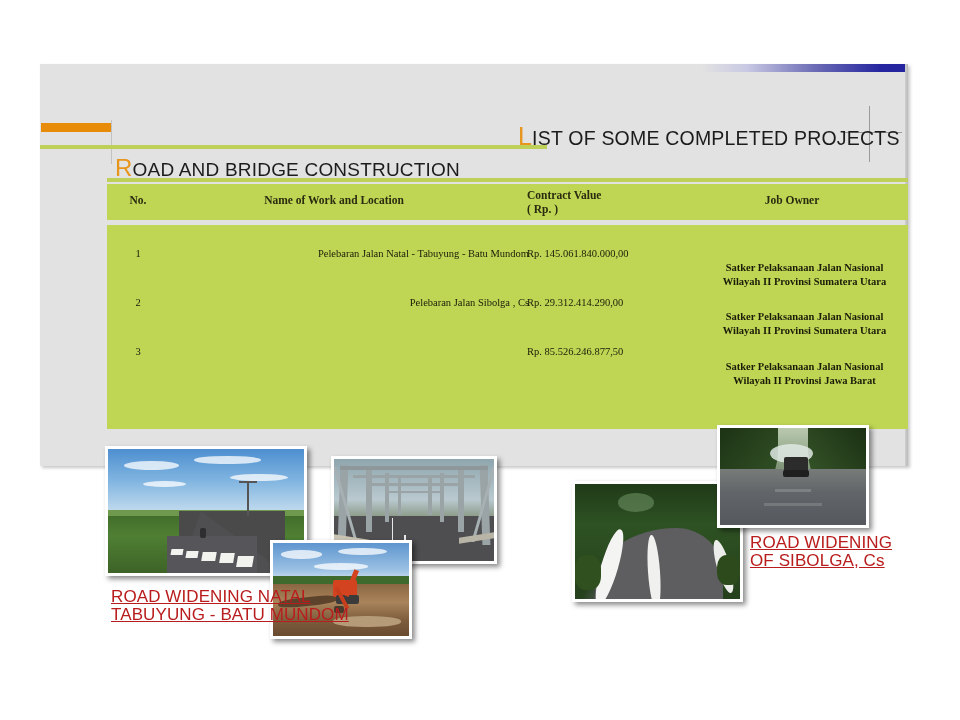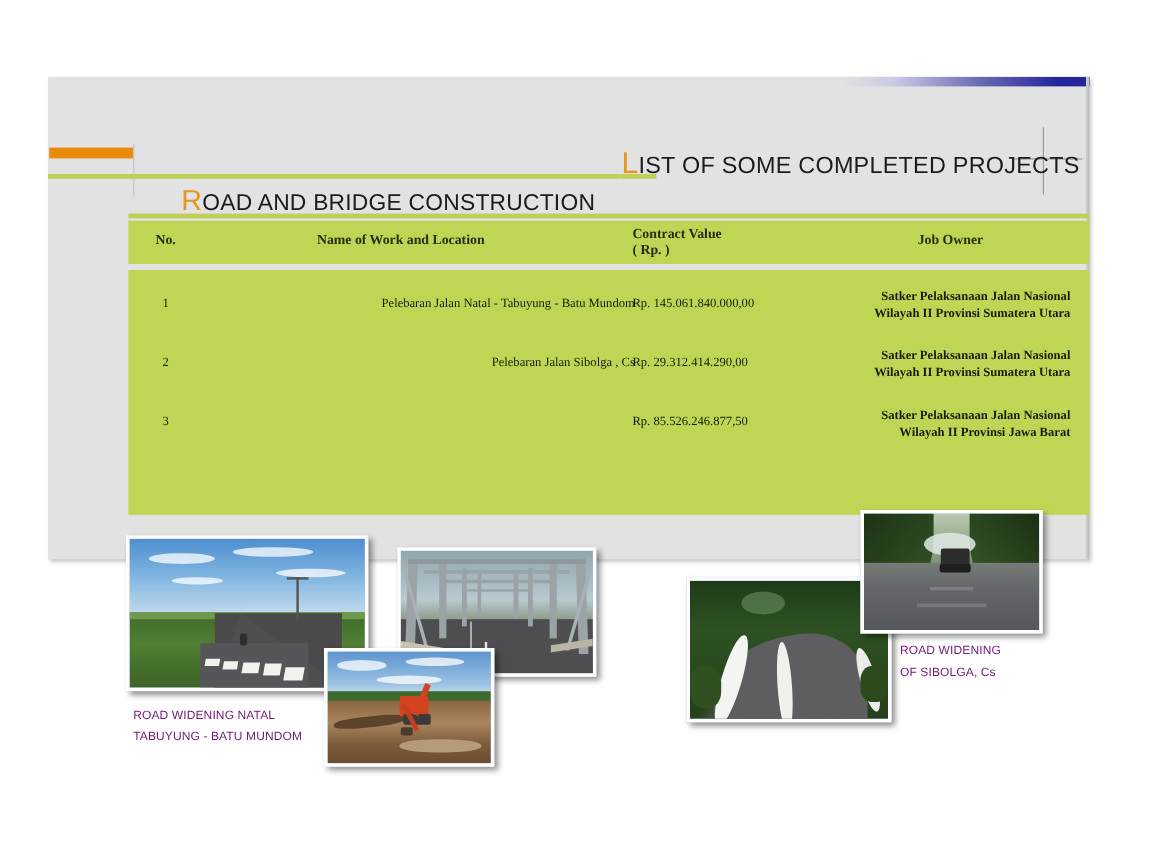--- a/index.html
+++ b/index.html
@@ -59,21 +59,21 @@
     font-size:19.5px;letter-spacing:.2px;color:#1c1c1c;
     white-space:nowrap;
   }
   .title-main .cap{color:#e7951c;font-size:25px;}
   .title-year{
     position:absolute;left:478px;top:89px;width:390px;
     text-align:right;font-size:19px;color:#1c1c1c;font-weight:bold;
   }
   .subtitle{
     position:absolute;left:75px;top:90px;
-    font-size:19px;color:#1c1c1c;letter-spacing:.2px;white-space:nowrap;margin-left:36px;
+    font-size:19px;color:#1c1c1c;letter-spacing:.2px;white-space:nowrap;
   }
   .subtitle .cap{color:#e7951c;font-size:24px;}
 
   
   .table-head{
     position:absolute;left:67px;top:120px;width:801px;height:36px;
     background:#bed654;
   }
   .table-body{
     position:absolute;left:67px;top:161px;width:801px;height:204px;
@@ -89,21 +89,21 @@
   .th-owner{left:610px;top:10px;width:150px;text-align:center;}
 
   .trow{position:absolute;left:0;width:801px;}
   .cell{
     position:absolute;font-family:"Liberation Serif", serif;
     font-size:10.5px;color:#1b1b08;line-height:13.5px;
   }
   .c-no{left:0;width:62px;text-align:center;font-size:10.5px;}
   .c-name{left:72px;width:350px;text-align:right;}
   .c-val{left:420px;width:180px;}
-  .c-owner{left:610px;width:175px;text-align:right;font-weight:600;}
+  .c-owner{left:610px;width:175px;text-align:center;font-weight:600;margin-top:20px;}
 
   
   .photo{
     position:absolute;border:3px solid #ffffff;
     box-shadow:3px 3px 5px rgba(0,0,0,.45);
     overflow:hidden;background:#9fb6c9;
   }
   .ph-sky{position:absolute;left:0;top:0;right:0;height:52%;
     background:linear-gradient(to bottom,#4e8fd0 0%,#7fb4e0 45%,#cfe2f0 100%);}
   .ph-cloud{position:absolute;background:rgba(255,255,255,.75);border-radius:50%;}
@@ -117,22 +117,22 @@
   
   #photo2{left:331px;top:456px;width:160px;height:102px;}
   
   #photo3{left:270px;top:540px;width:136px;height:93px;}
   
   #photo4{left:572px;top:481px;width:165px;height:115px;}
   
   #photo5{left:717px;top:425px;width:146px;height:97px;}
 
   .caption{
-    position:absolute;font-size:10px;color:#701a75;line-height:18px;
-    letter-spacing:.1px;white-space:pre-line;
+    position:absolute;font-size:17px;color:#b91c1c;line-height:18px;
+    letter-spacing:.1px;white-space:pre-line;text-decoration:underline;
   }
   #cap-left{left:111px;top:588px;}
   #cap-right{left:750px;top:534px;}
 </style>
 </head>
 <body>
 
 <div class="stage">
 
   <div class="slide">

